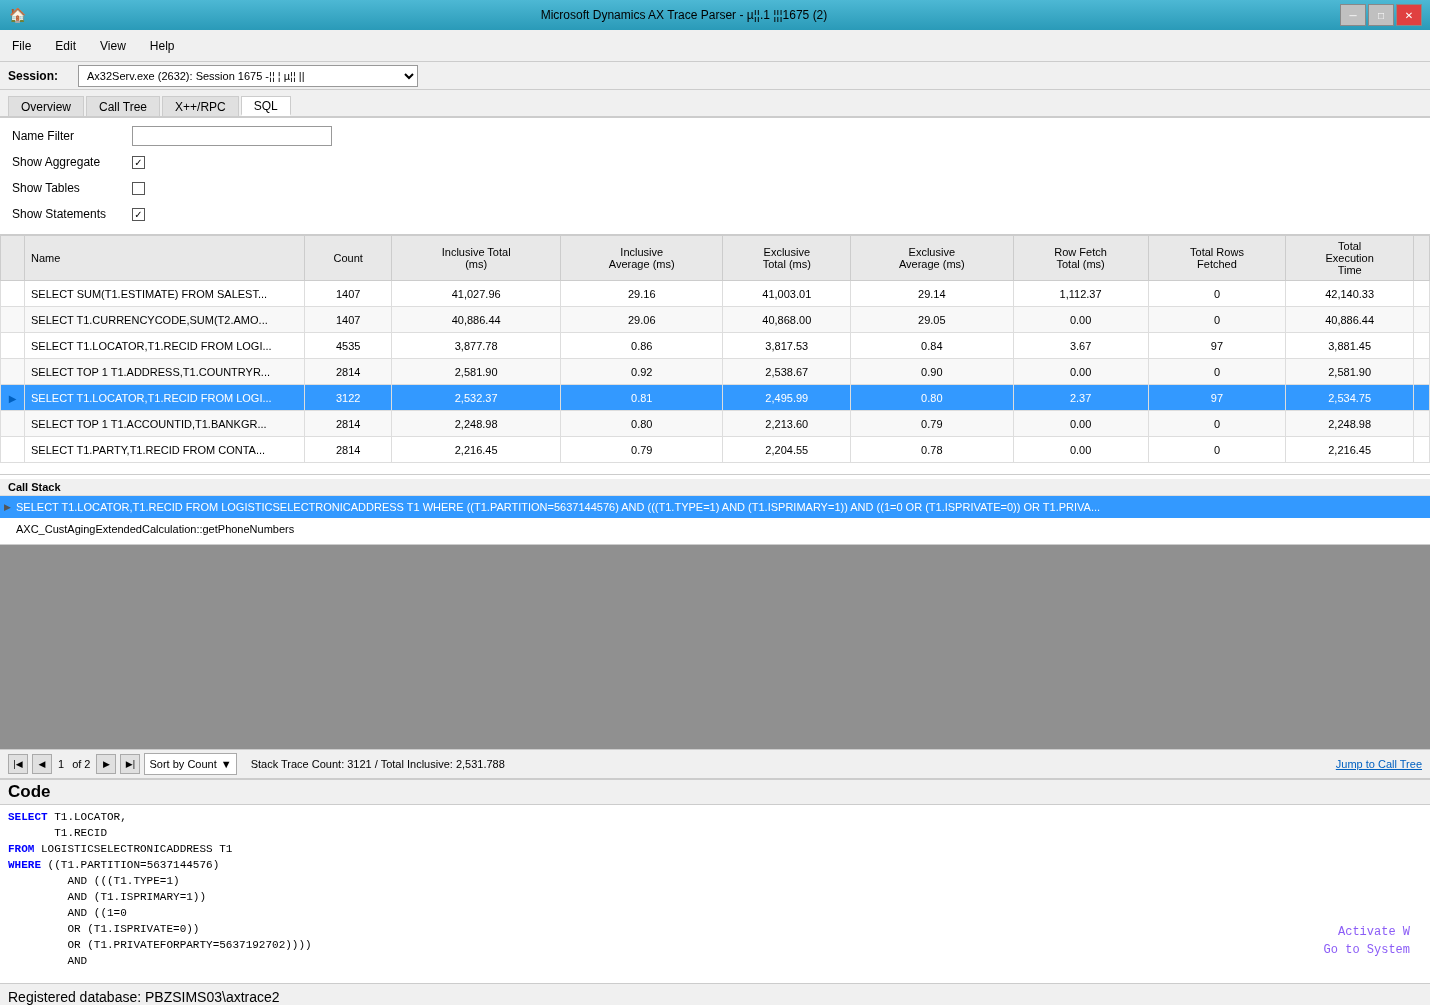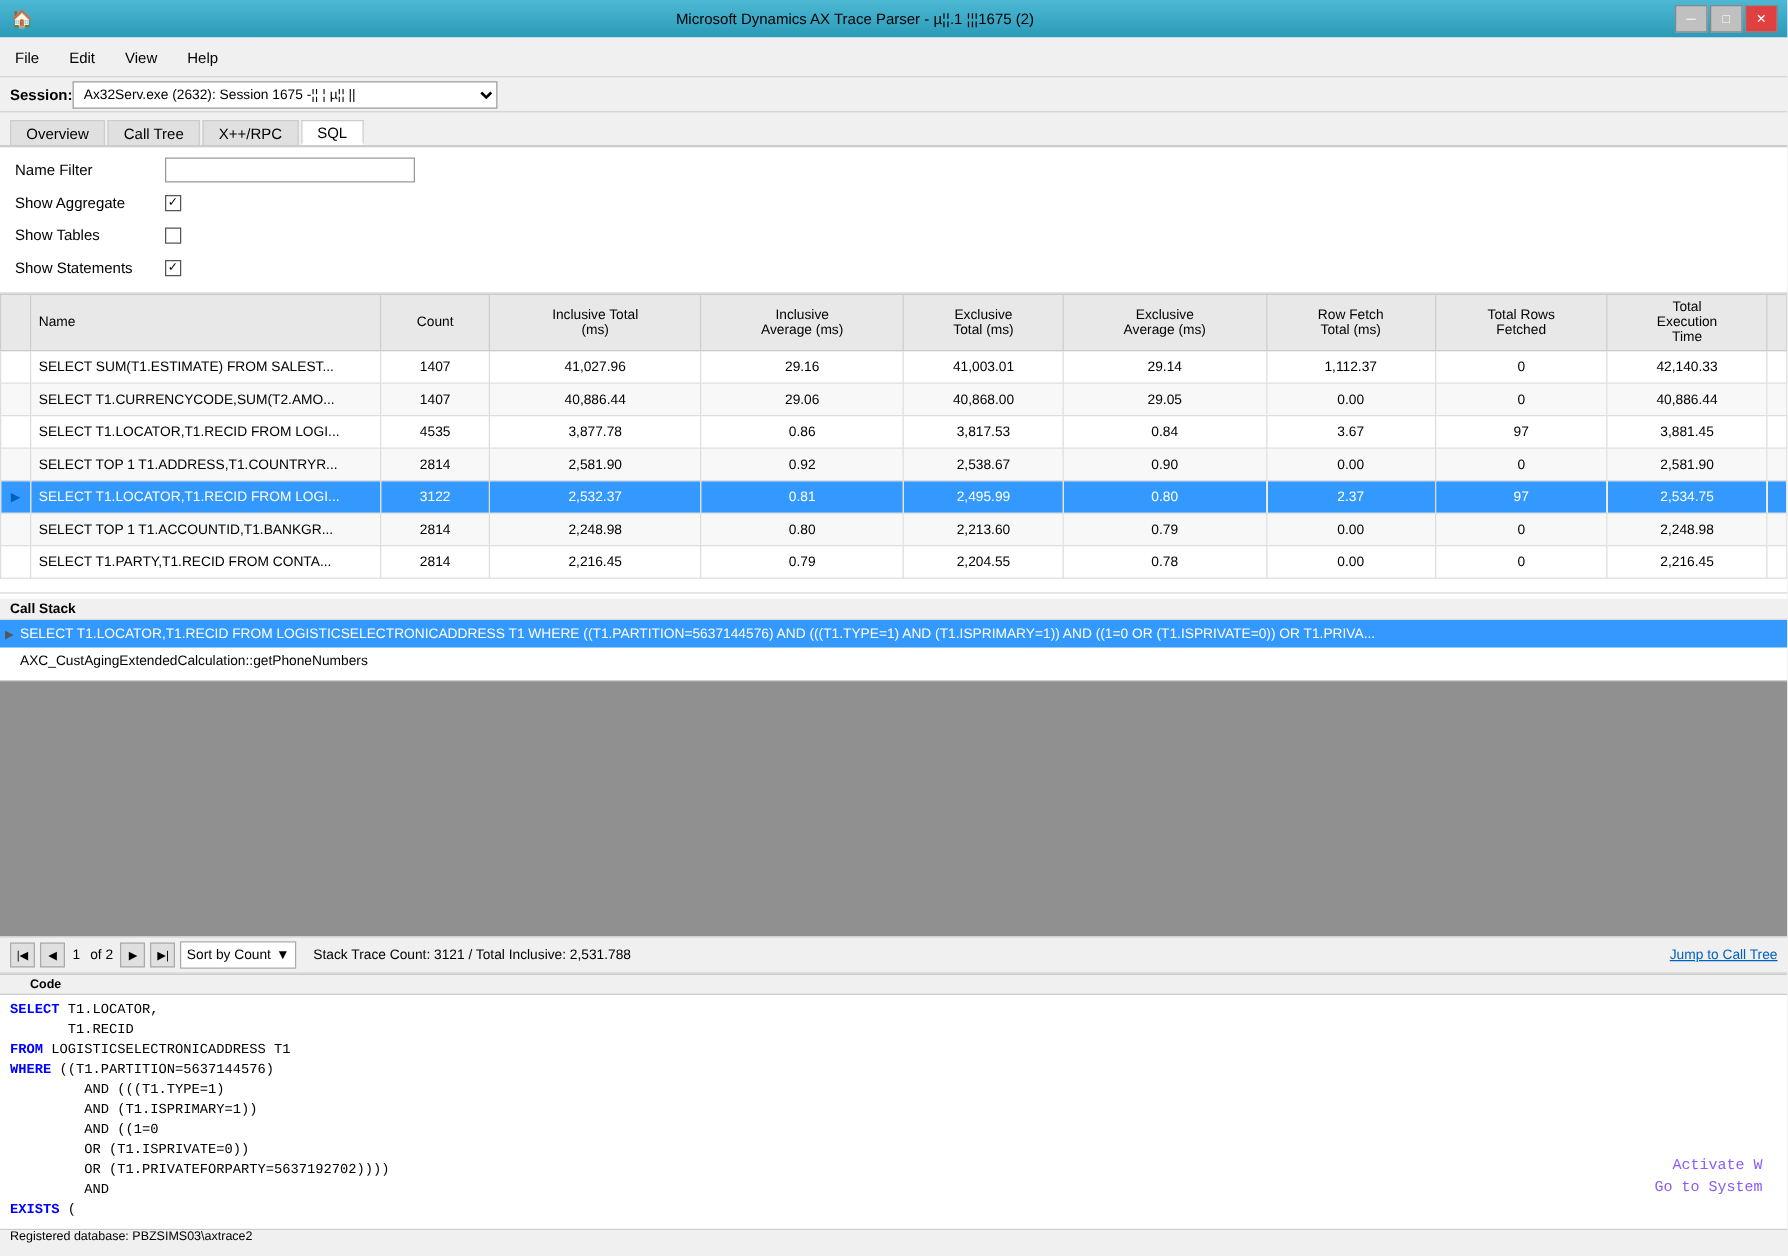--- a/index.html
+++ b/index.html
@@ -36,21 +36,21 @@
     }
     .menubar-item { font-size: 12px; cursor: pointer; padding: 2px 4px; }
 
     
     .sessionbar {
       background: #f0f0f0;
       height: 28px;
       display: flex;
       align-items: center;
       padding: 0 8px;
-      gap: 0;
+      gap: 20px;
       border-bottom: 1px solid #ccc;
     }
     .session-label { font-size: 12px; font-weight: bold; }
     .session-select {
       height: 22px;
       border: 1px solid #999;
       background: white;
       font-size: 11px;
       padding: 0 4px;
       width: 340px;
@@ -195,22 +195,22 @@
     
     .code-section {
       background: white;
       border-top: 1px solid #ccc;
       flex: 1;
       display: flex;
       flex-direction: column;
     }
     .code-header {
       background: #f0f0f0;
-      padding: 2px 24px;
-      font-size: 10px;
+      padding: 2px 8px;
+      font-size: 17px;
       font-weight: bold;
       border-bottom: 1px solid #ccc;
     }
     .code-content {
       flex: 1;
       font-family: 'Courier New', monospace;
       font-size: 11px;
       padding: 4px 8px;
       overflow: auto;
       background: white;
@@ -226,24 +226,24 @@
       font-size: 12px;
       text-align: right;
       line-height: 18px;
     }
 
     
     .statusbar {
       background: #f0f0f0;
       height: 22px;
       display: flex;
-      align-items: flex-start;
+      align-items: flex-end;
       padding: 0 8px;
       border-top: 1px solid #ccc;
-      font-size: 10px;
+      font-size: 14px;
     }
 
     
     .app { display: flex; flex-direction: column; height: 1005px; }
     .content-area { display: flex; flex-direction: column; flex: 1; overflow: hidden; }
     .table-section { height: 240px; overflow: hidden; display: flex; flex-direction: column; }
   </style>
 </head>
 <body>
 
@@ -454,21 +454,20 @@
             <div class="code-line"><span class="kw">SELECT</span><span> T1.LOCATOR,</span></div>
             <div class="code-line"><span>       T1.RECID</span></div>
             <div class="code-line"><span class="kw">FROM</span><span> LOGISTICSELECTRONICADDRESS T1</span></div>
             <div class="code-line"><span class="kw">WHERE</span><span> ((T1.PARTITION=5637144576)</span></div>
             <div class="code-line"><span>         AND (((T1.TYPE=1)</span></div>
             <div class="code-line"><span>         AND (T1.ISPRIMARY=1))</span></div>
             <div class="code-line"><span>         AND ((1=0</span></div>
             <div class="code-line"><span>         OR (T1.ISPRIVATE=0))</span></div>
             <div class="code-line"><span>         OR (T1.PRIVATEFORPARTY=5637192702))))</span></div>
             <div class="code-line"><span>         AND</span></div>
-            <div class="code-line"><span class="kw">EXISTS</span><span> (</span></div>
           </div>
         <div class="watermark">
           <div>Activate W</div>
           <div>Go to System</div>
         </div>
       </div>
     </div>
 
   </div>
 

